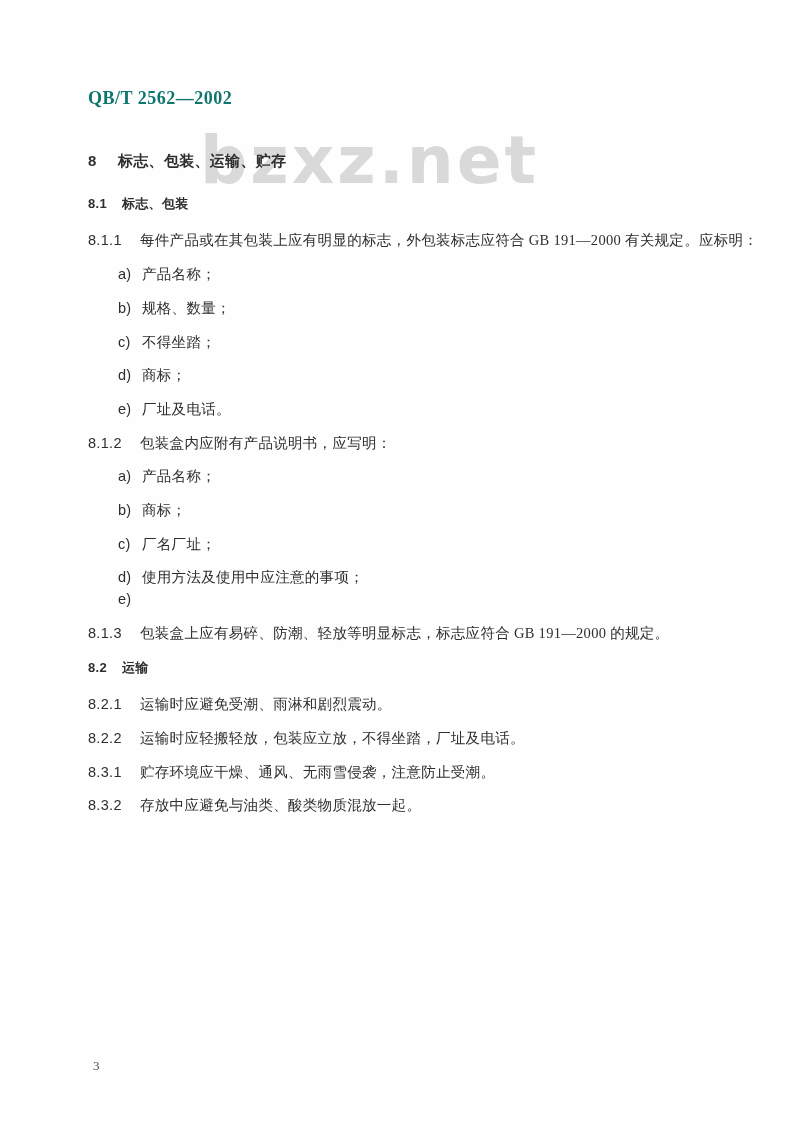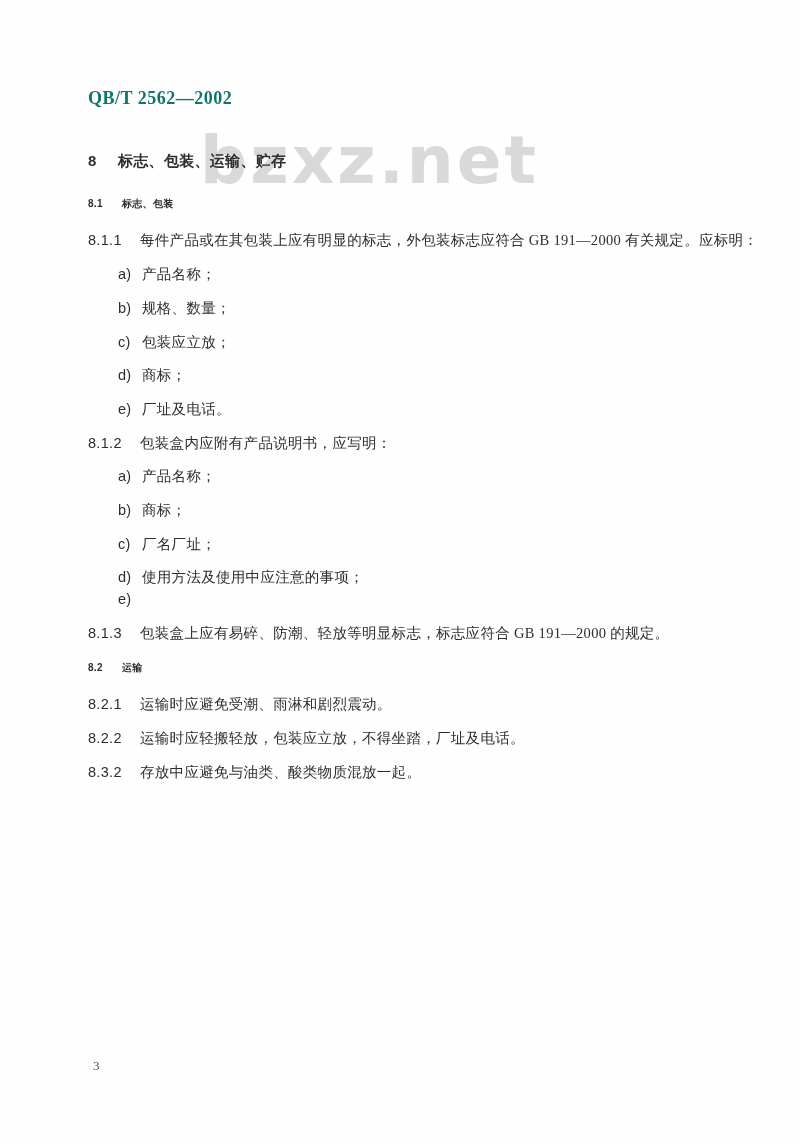--- a/index.html
+++ b/index.html
@@ -68,21 +68,21 @@
     font-size: 15px;
   }
   .h1 .num { width: 30px; }
   .h1 .text, .h2 .text {
     font-family: "Liberation Sans", sans-serif;
     font-weight: bold;
   }
   .h1 + .h2 { margin-top: 9px; }
   .h2 {
     font-weight: bold;
-    font-size: 10px;
+    font-size: 13px;
   }
   .h2 .num { width: 34px; }
   .h2 + .clause { margin-top: 4px; }
   .clause .num { width: 52px; }
   .item { padding-left: 30px; }
   .item .num { width: 24px; }
   .page-number {
     position: absolute;
     left: 93px;
     top: 1058px;
@@ -117,21 +117,21 @@
         <div class="line item">
           <span class="num">a)</span>
           <span class="text">产品名称；</span>
         </div>
         <div class="line item">
           <span class="num">b)</span>
           <span class="text">规格、数量；</span>
         </div>
         <div class="line item">
           <span class="num">c)</span>
-          <span class="text">包装应立放；</span>
+          <span class="text">不得坐踏；</span>
         </div>
         <div class="line item">
           <span class="num">d)</span>
           <span class="text">商标；</span>
         </div>
         <div class="line item">
           <span class="num">e)</span>
           <span class="text">厂址及电话。</span>
         </div>
         <div class="line clause">
@@ -167,20 +167,24 @@
         </div>
         <div class="line clause">
           <span class="num">8.2.1</span>
           <span class="text">运输时应避免受潮、雨淋和剧烈震动。</span>
         </div>
         <div class="line clause">
           <span class="num">8.2.2</span>
           <span class="text">运输时应轻搬轻放，包装应立放，不得坐踏，厂址及电话。</span>
         </div>
         <div class="line clause">
+          <span class="num">8.3.1</span>
+          <span class="text">贮存环境应干燥、通风、无雨雪侵袭，注意防止受潮。</span>
+        </div>
+        <div class="line clause">
           <span class="num">8.3.2</span>
           <span class="text">存放中应避免与油类、酸类物质混放一起。</span>
         </div>
       </div>
   </div>
 
   <div class="page-number">3</div>
 </div>
 
 </body></html>

